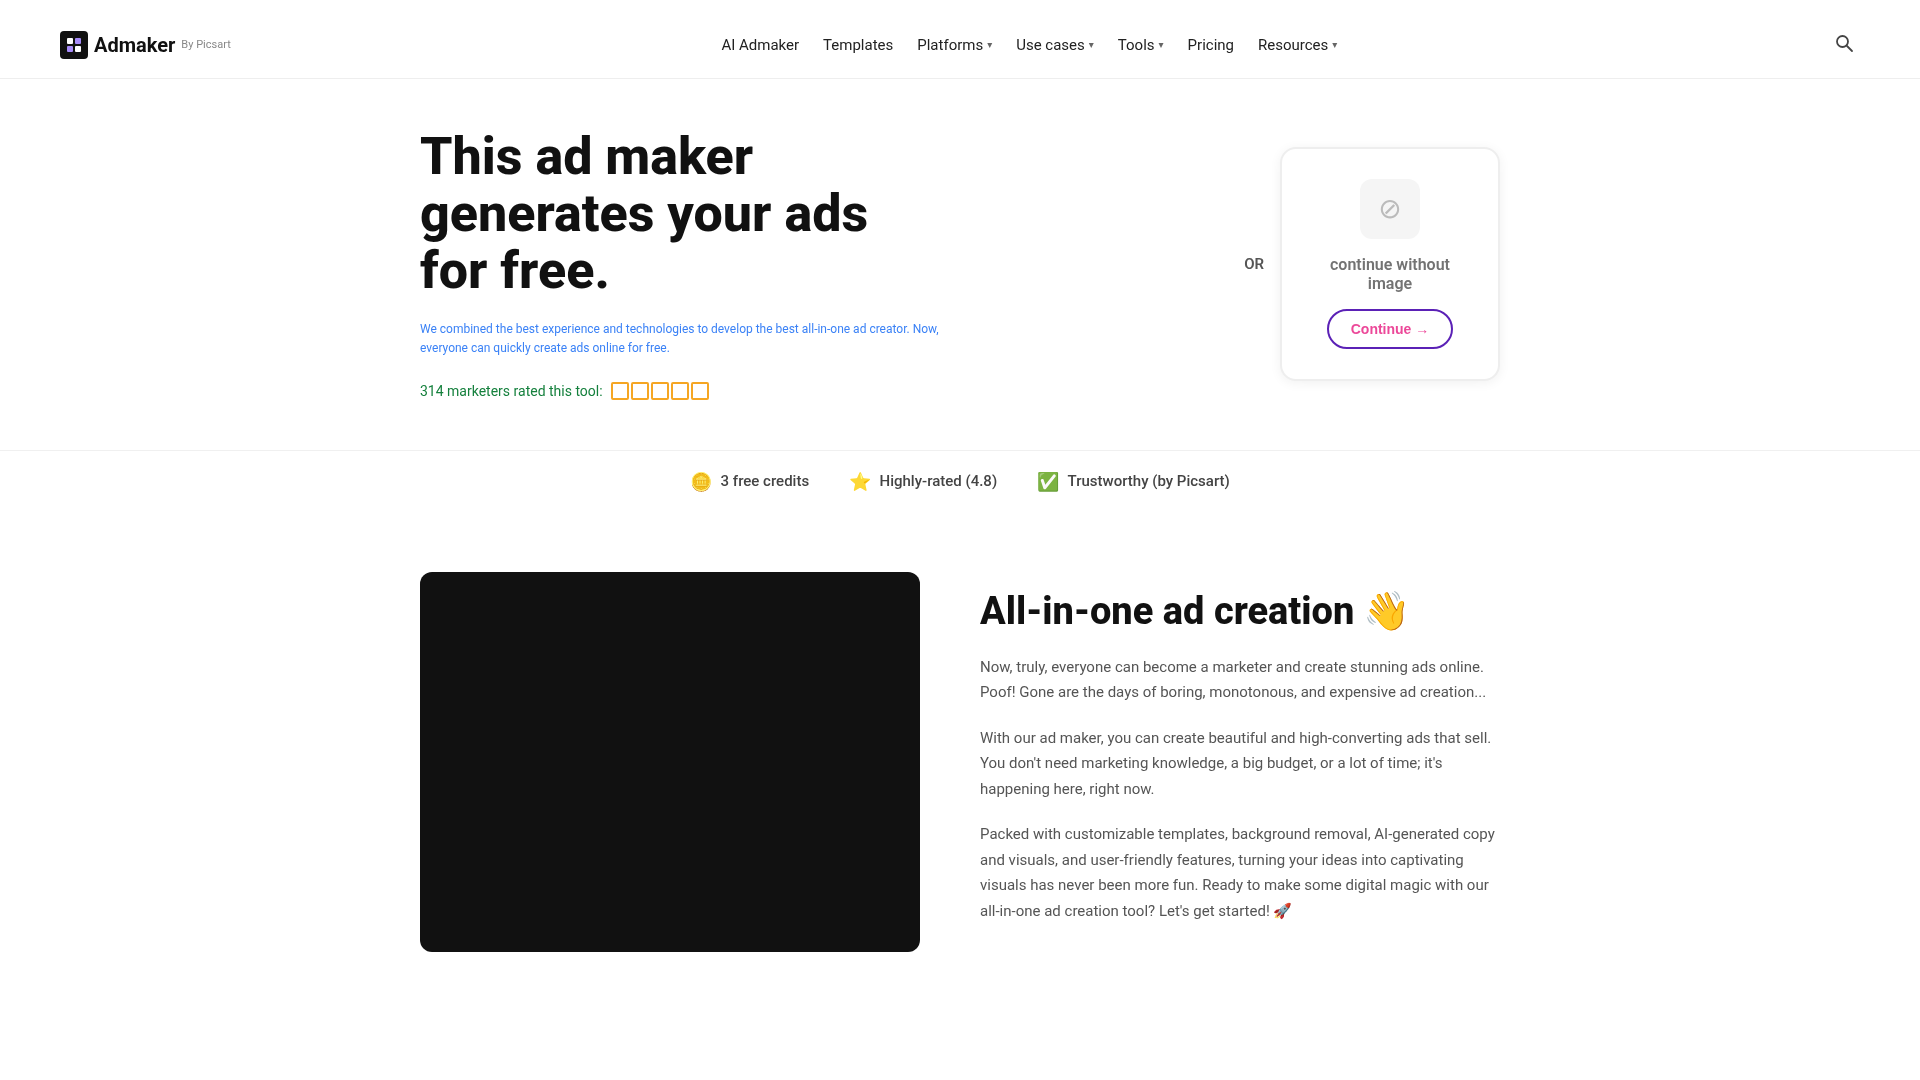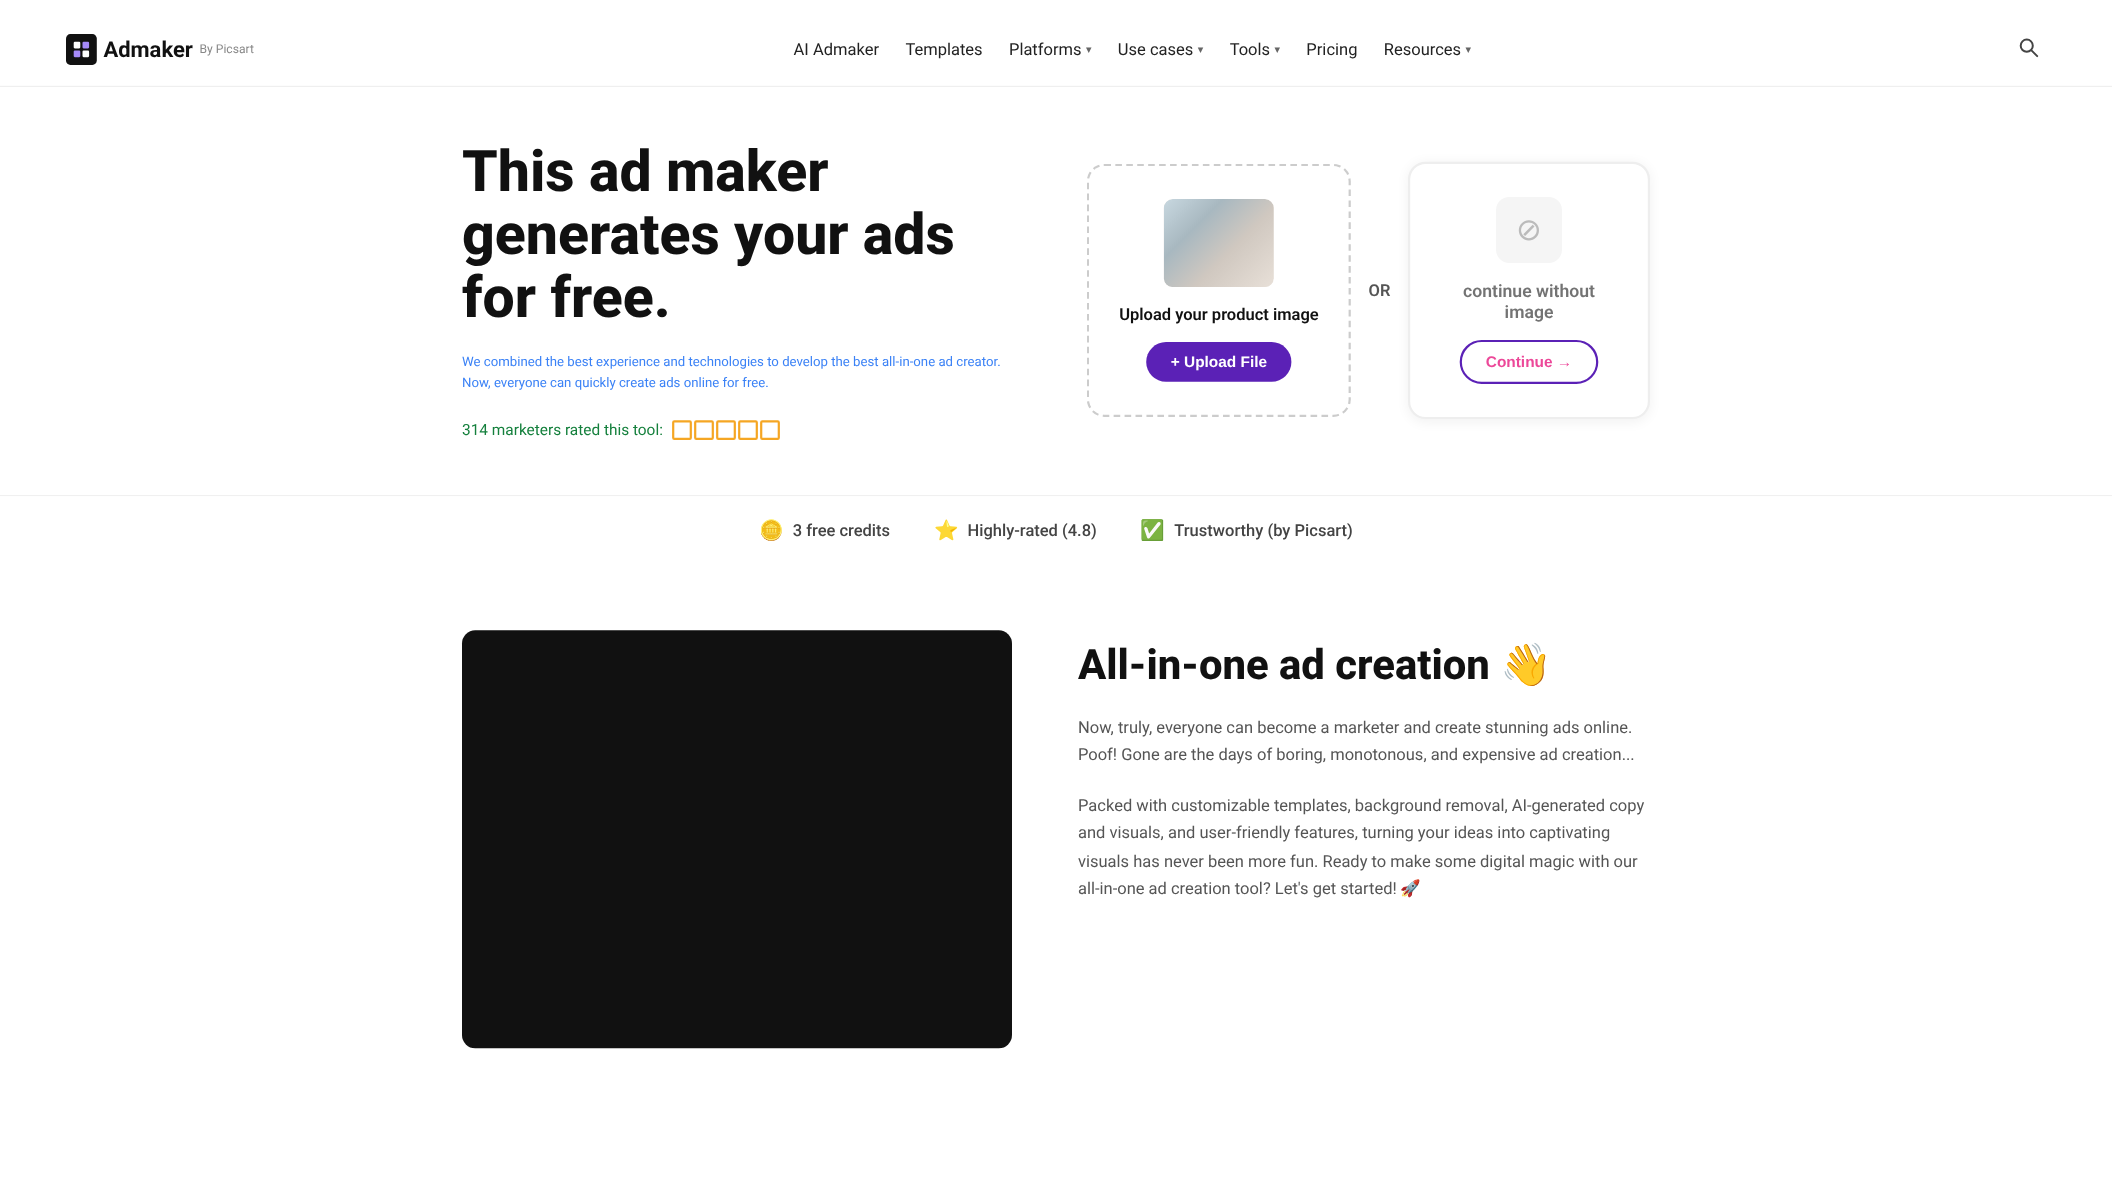--- a/index.html
+++ b/index.html
@@ -86,21 +86,21 @@
       display: flex; align-items: center; justify-content: center; gap: 40px;
       padding: 20px 60px 40px; border-top: 1px solid #f0f0f0; margin-top: 10px;
     }
     .badge { display: flex; align-items: center; gap: 8px; font-size: 15px; color: #444; font-weight: 500; }
     .badge-icon { font-size: 18px; }
 
     
     .section2 {
       max-width: 1200px; margin: 0 auto;
       padding: 40px 60px;
-      display: flex; align-items: flex-start; gap: 60px;
+      display: flex; align-items: center; gap: 60px;
     }
     .video-placeholder {
       width: 500px; min-height: 380px; background: #111; border-radius: 12px; flex-shrink: 0;
     }
     .section2-text { flex: 1; padding-top: 10px; }
     .section2-title { font-size: 38px; font-weight: 800; line-height: 1.2; margin-bottom: 20px; }
     .section2-p { font-size: 15px; color: #555; line-height: 1.7; margin-bottom: 20px; }
   </style>
 </head>
 <body>
@@ -164,29 +164,20 @@
         <div class="star"></div>
         <div class="star"></div>
         <div class="star"></div>
         <div class="star"></div>
       </div>
     </div>
   </div>
 
   <div class="hero-cards">
 
-    <div class="upload-card">
-      <div class="product-img-preview">
-        <div class="product-img-canvas"></div>
-      </div>
-      <span class="card-label">Upload your product image</span>
-      <button class="upload-btn">
-        <span>+ Upload File</span>
-      </button>
-    </div>
 
     <div class="or-divider">OR</div>
 
     <div class="continue-card">
       <div class="no-image-icon">
         <span style="font-size:28px;color:#bbb;">⊘</span>
       </div>
       <span class="continue-label">continue without image</span>
       <button class="continue-btn">
         <span>Continue →</span>
@@ -208,15 +199,16 @@
     <span class="badge-icon">✅</span>
     <span>Trustworthy (by Picsart)</span>
   </div>
 </div>
 
 <section class="section2">
   <div class="video-placeholder"></div>
   <div class="section2-text">
     <h2 class="section2-title">All-in-one ad creation 👋</h2>
     <p class="section2-p">Now, truly, everyone can become a marketer and create stunning ads online. Poof! Gone are the days of boring, monotonous, and expensive ad creation...</p>
+    <p class="section2-p">With our ad maker, you can create beautiful and high-converting ads that sell. You don't need marketing knowledge, a big budget, or a lot of time; it's happening here, right now.</p>
     <p class="section2-p">Packed with customizable templates, background removal, AI-generated copy and visuals, and user-friendly features, turning your ideas into captivating visuals has never been more fun. Ready to make some digital magic with our all-in-one ad creation tool? Let's get started! 🚀</p>
   </div>
 </section>
 
 </body></html>

